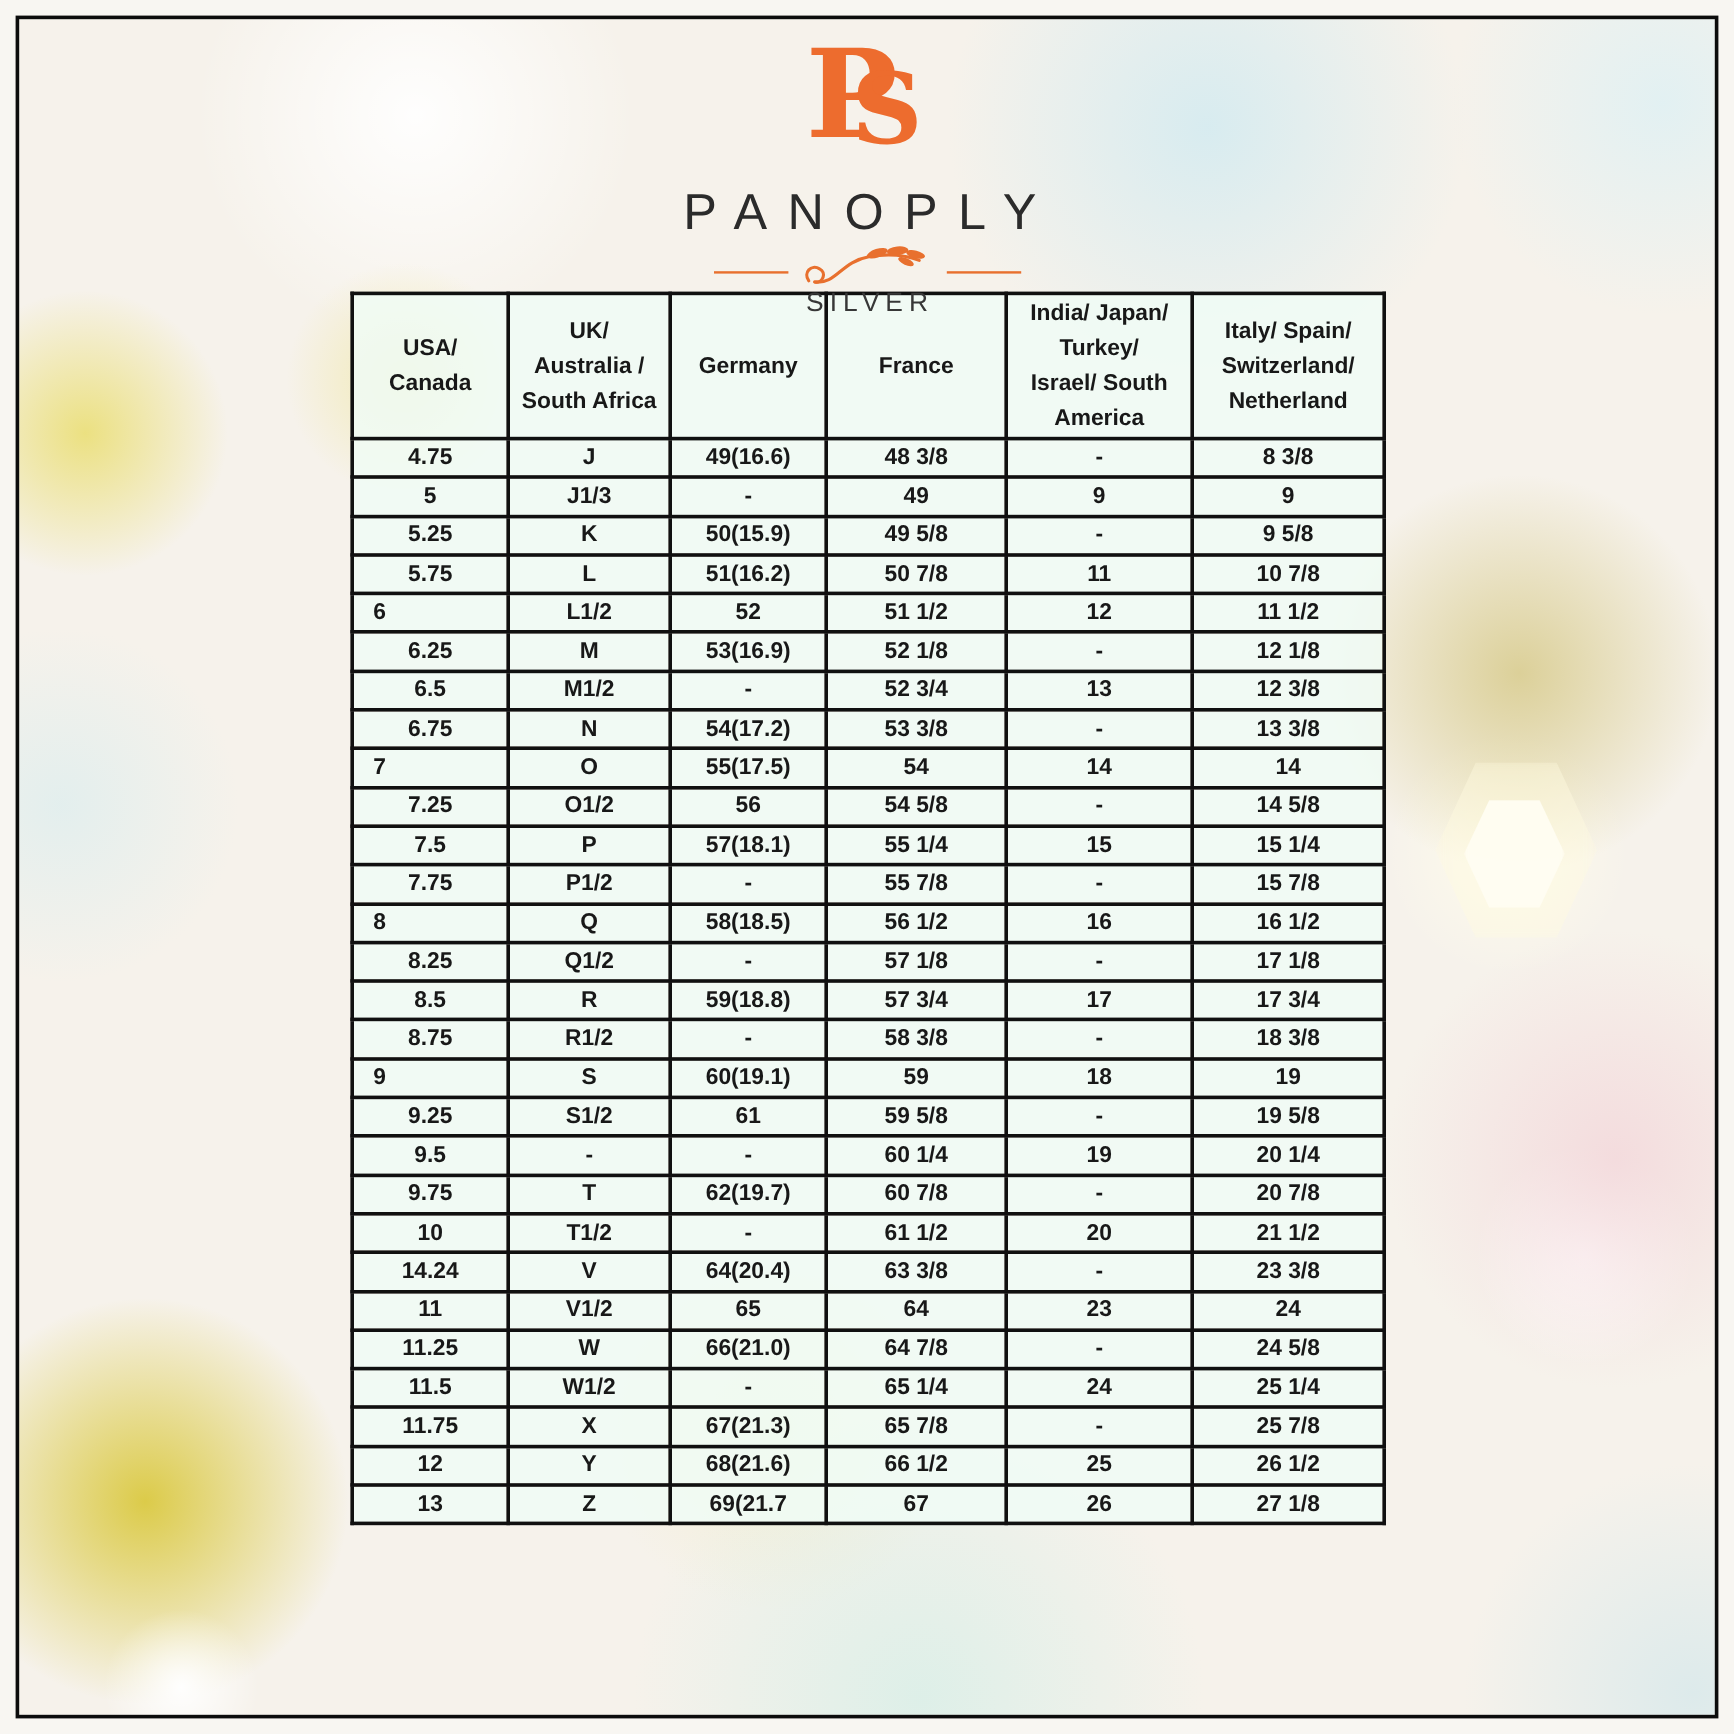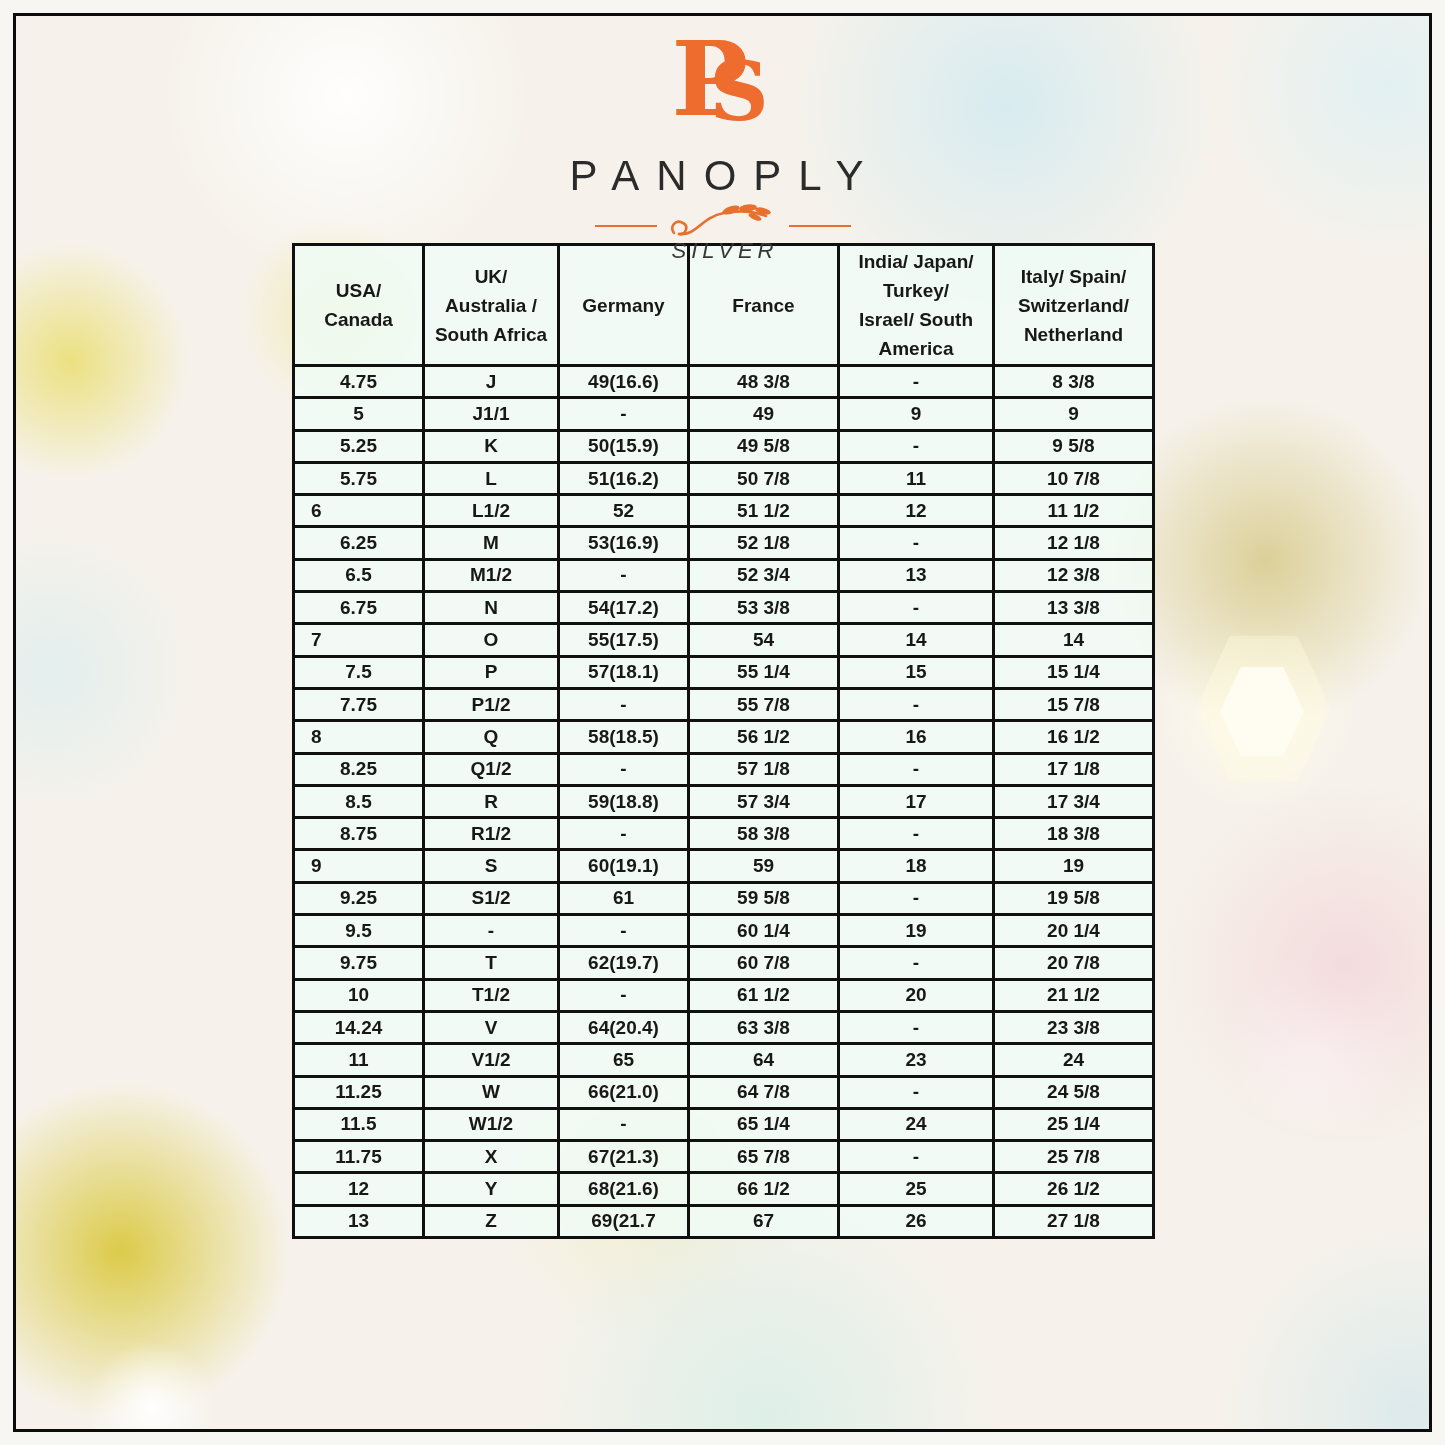--- a/index.html
+++ b/index.html
@@ -55,21 +55,21 @@
   }
   .brand-name{
     margin-top:4px;
     font-size:42px;font-weight:300;color:#2b2b2b;
     letter-spacing:17px;padding-left:5px;
   }
   .divider{margin-top:2px;display:flex;align-items:center;justify-content:center;gap:10px;height:40px;}
   .divider .line{display:inline-block;width:62px;height:2px;background:#E8702E;margin-top:8px;}
   .tagline{
     margin-top:-4px;
-    font-size:22px;font-weight:400;color:#373737;letter-spacing:5px;padding-left:5px;font-style:italic;
+    font-size:22px;font-weight:400;color:#373737;letter-spacing:5px;padding-left:5px;
   }
 
   
   .ring-table{
     position:absolute;left:292px;top:243px;z-index:4;
     border-collapse:collapse;
     table-layout:fixed;width:860px;
   }
   .ring-table td,.ring-table th{
     border:3px solid #101010;
@@ -163,21 +163,21 @@
       <tr>
         <td>4.75</td>
         <td>J</td>
         <td>49(16.6)</td>
         <td>48 3/8</td>
         <td>-</td>
         <td>8 3/8</td>
       </tr>
       <tr>
         <td>5</td>
-        <td>J1/1</td>
+        <td>J1/3</td>
         <td>-</td>
         <td>49</td>
         <td>9</td>
         <td>9</td>
       </tr>
       <tr>
         <td>5.25</td>
         <td>K</td>
         <td>50(15.9)</td>
         <td>49 5/8</td>
@@ -226,20 +226,28 @@
       </tr>
       <tr>
         <td class="shift-left">7</td>
         <td>O</td>
         <td>55(17.5)</td>
         <td>54</td>
         <td>14</td>
         <td>14</td>
       </tr>
       <tr>
+        <td>7.25</td>
+        <td>O1/2</td>
+        <td>56</td>
+        <td>54 5/8</td>
+        <td>-</td>
+        <td>14 5/8</td>
+      </tr>
+      <tr>
         <td>7.5</td>
         <td>P</td>
         <td>57(18.1)</td>
         <td>55 1/4</td>
         <td>15</td>
         <td>15 1/4</td>
       </tr>
       <tr>
         <td>7.75</td>
         <td>P1/2</td>

